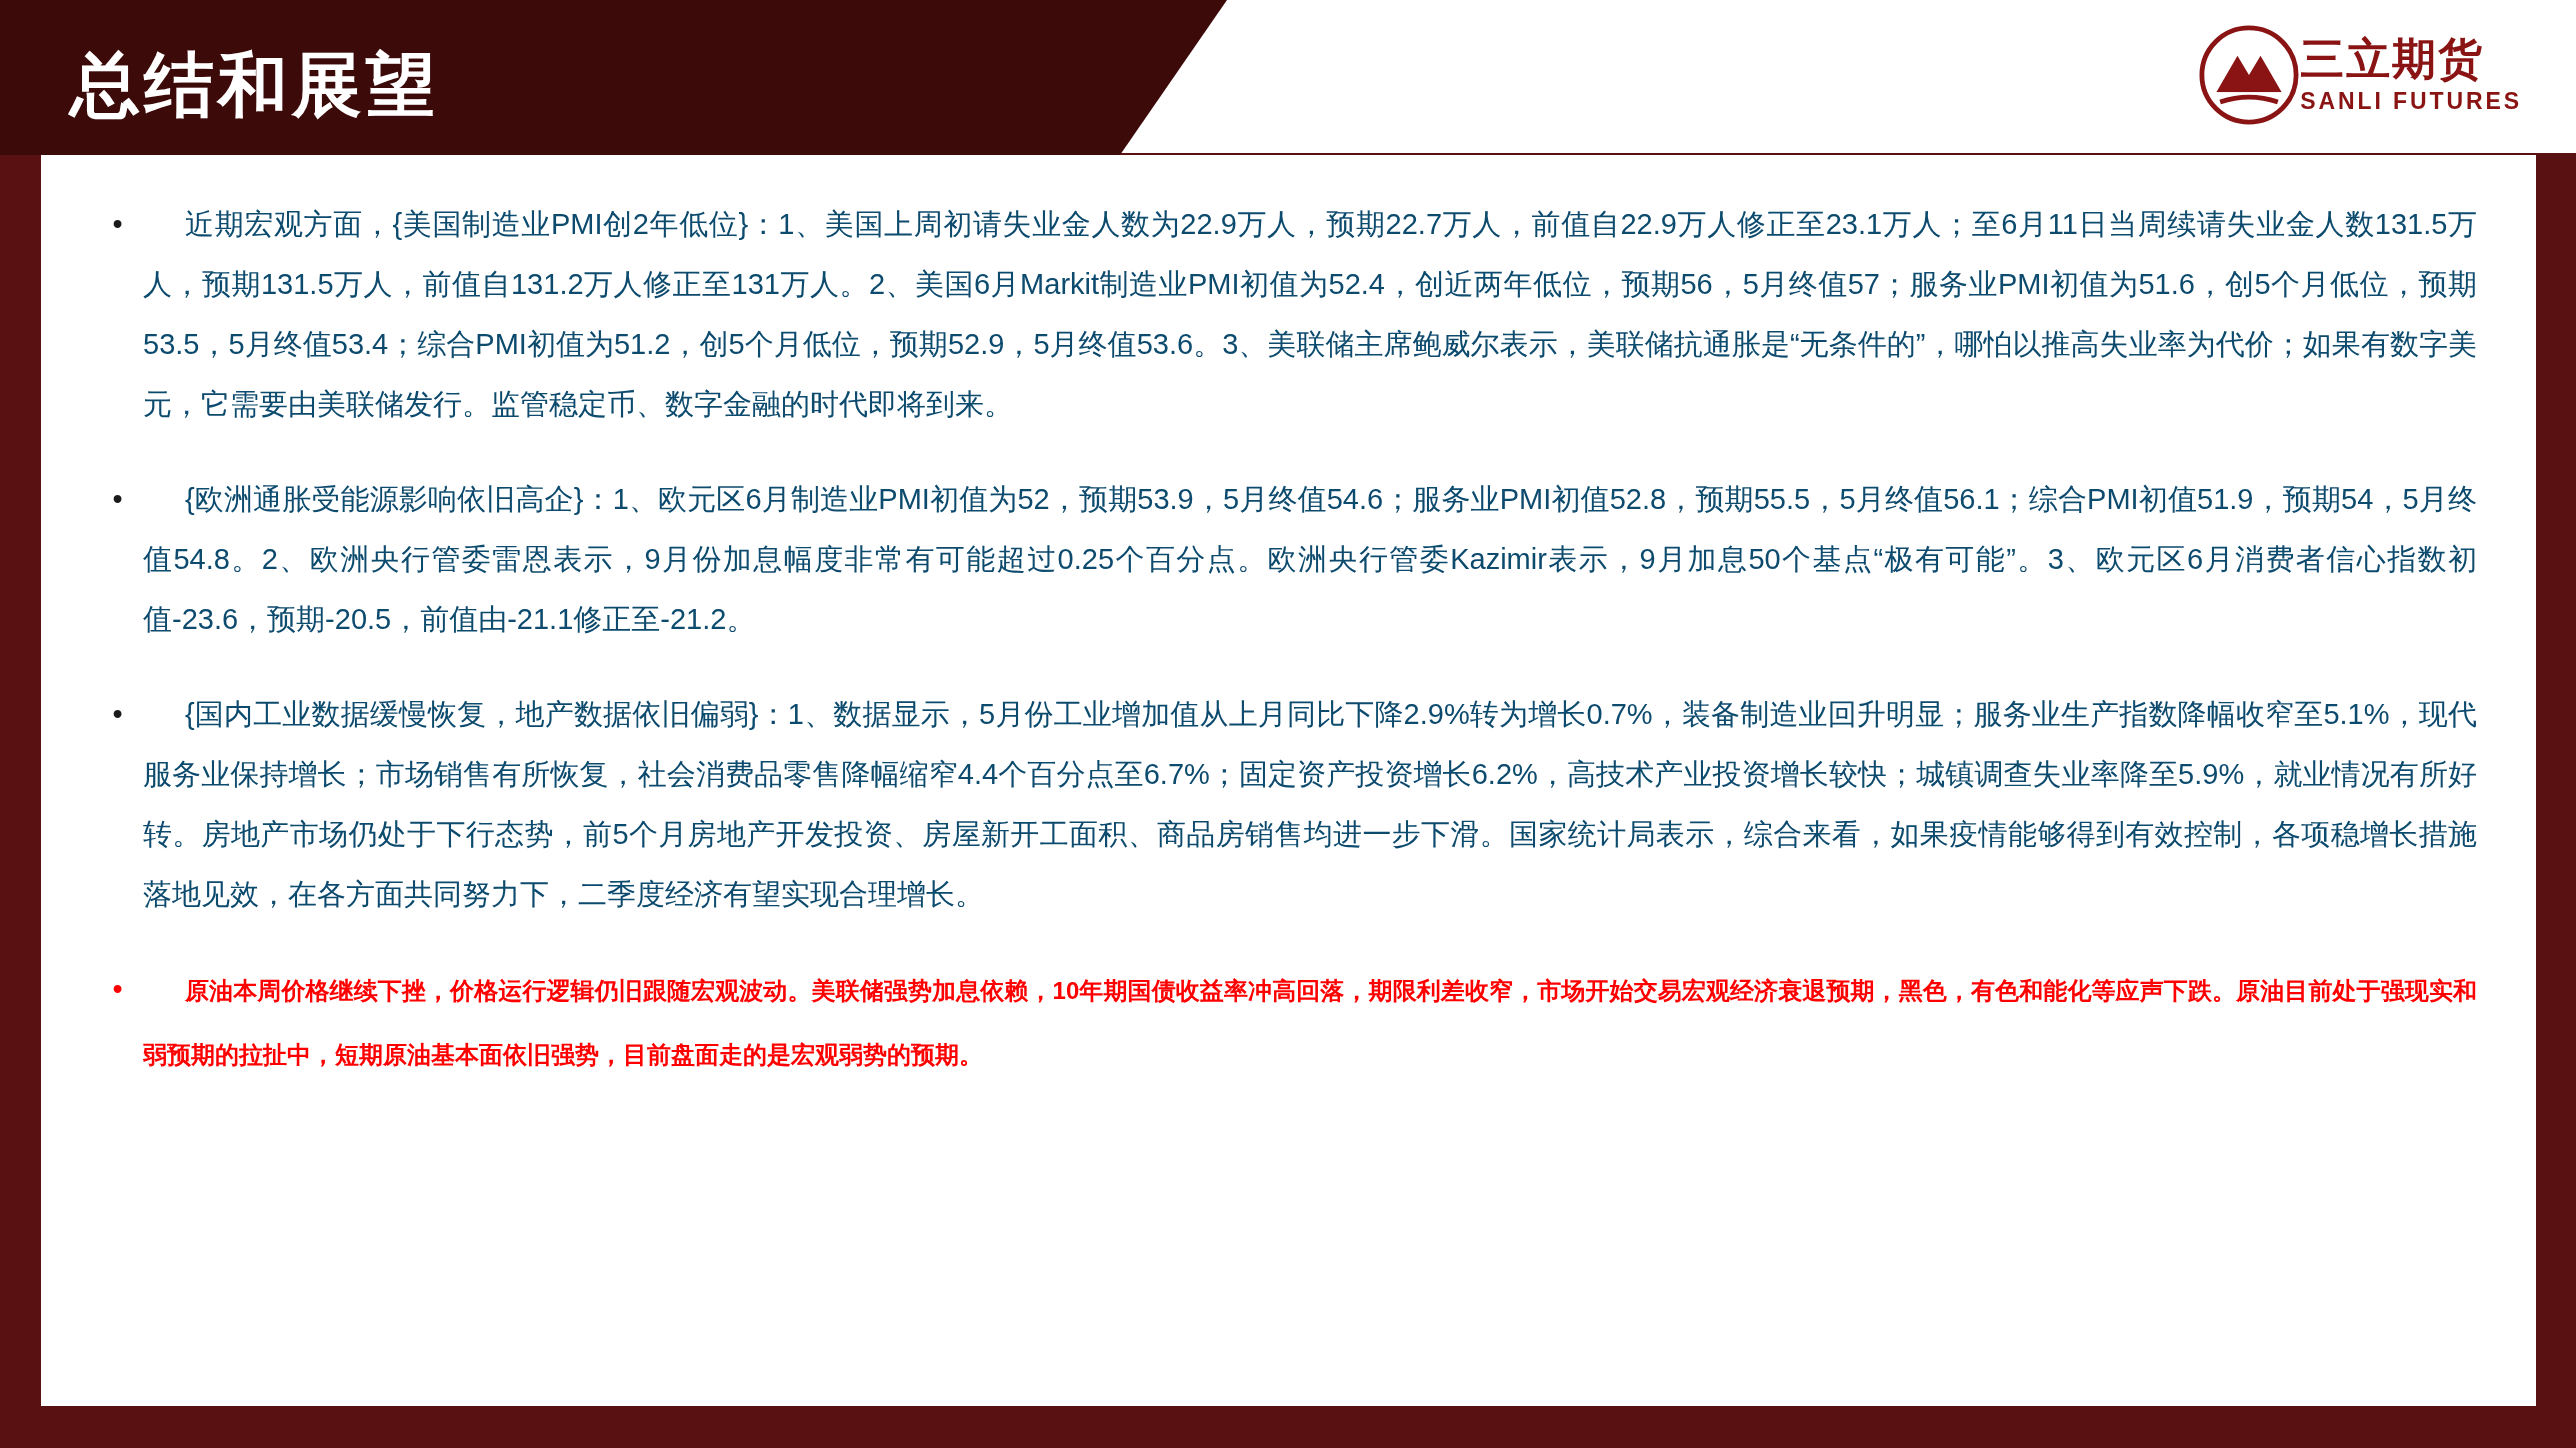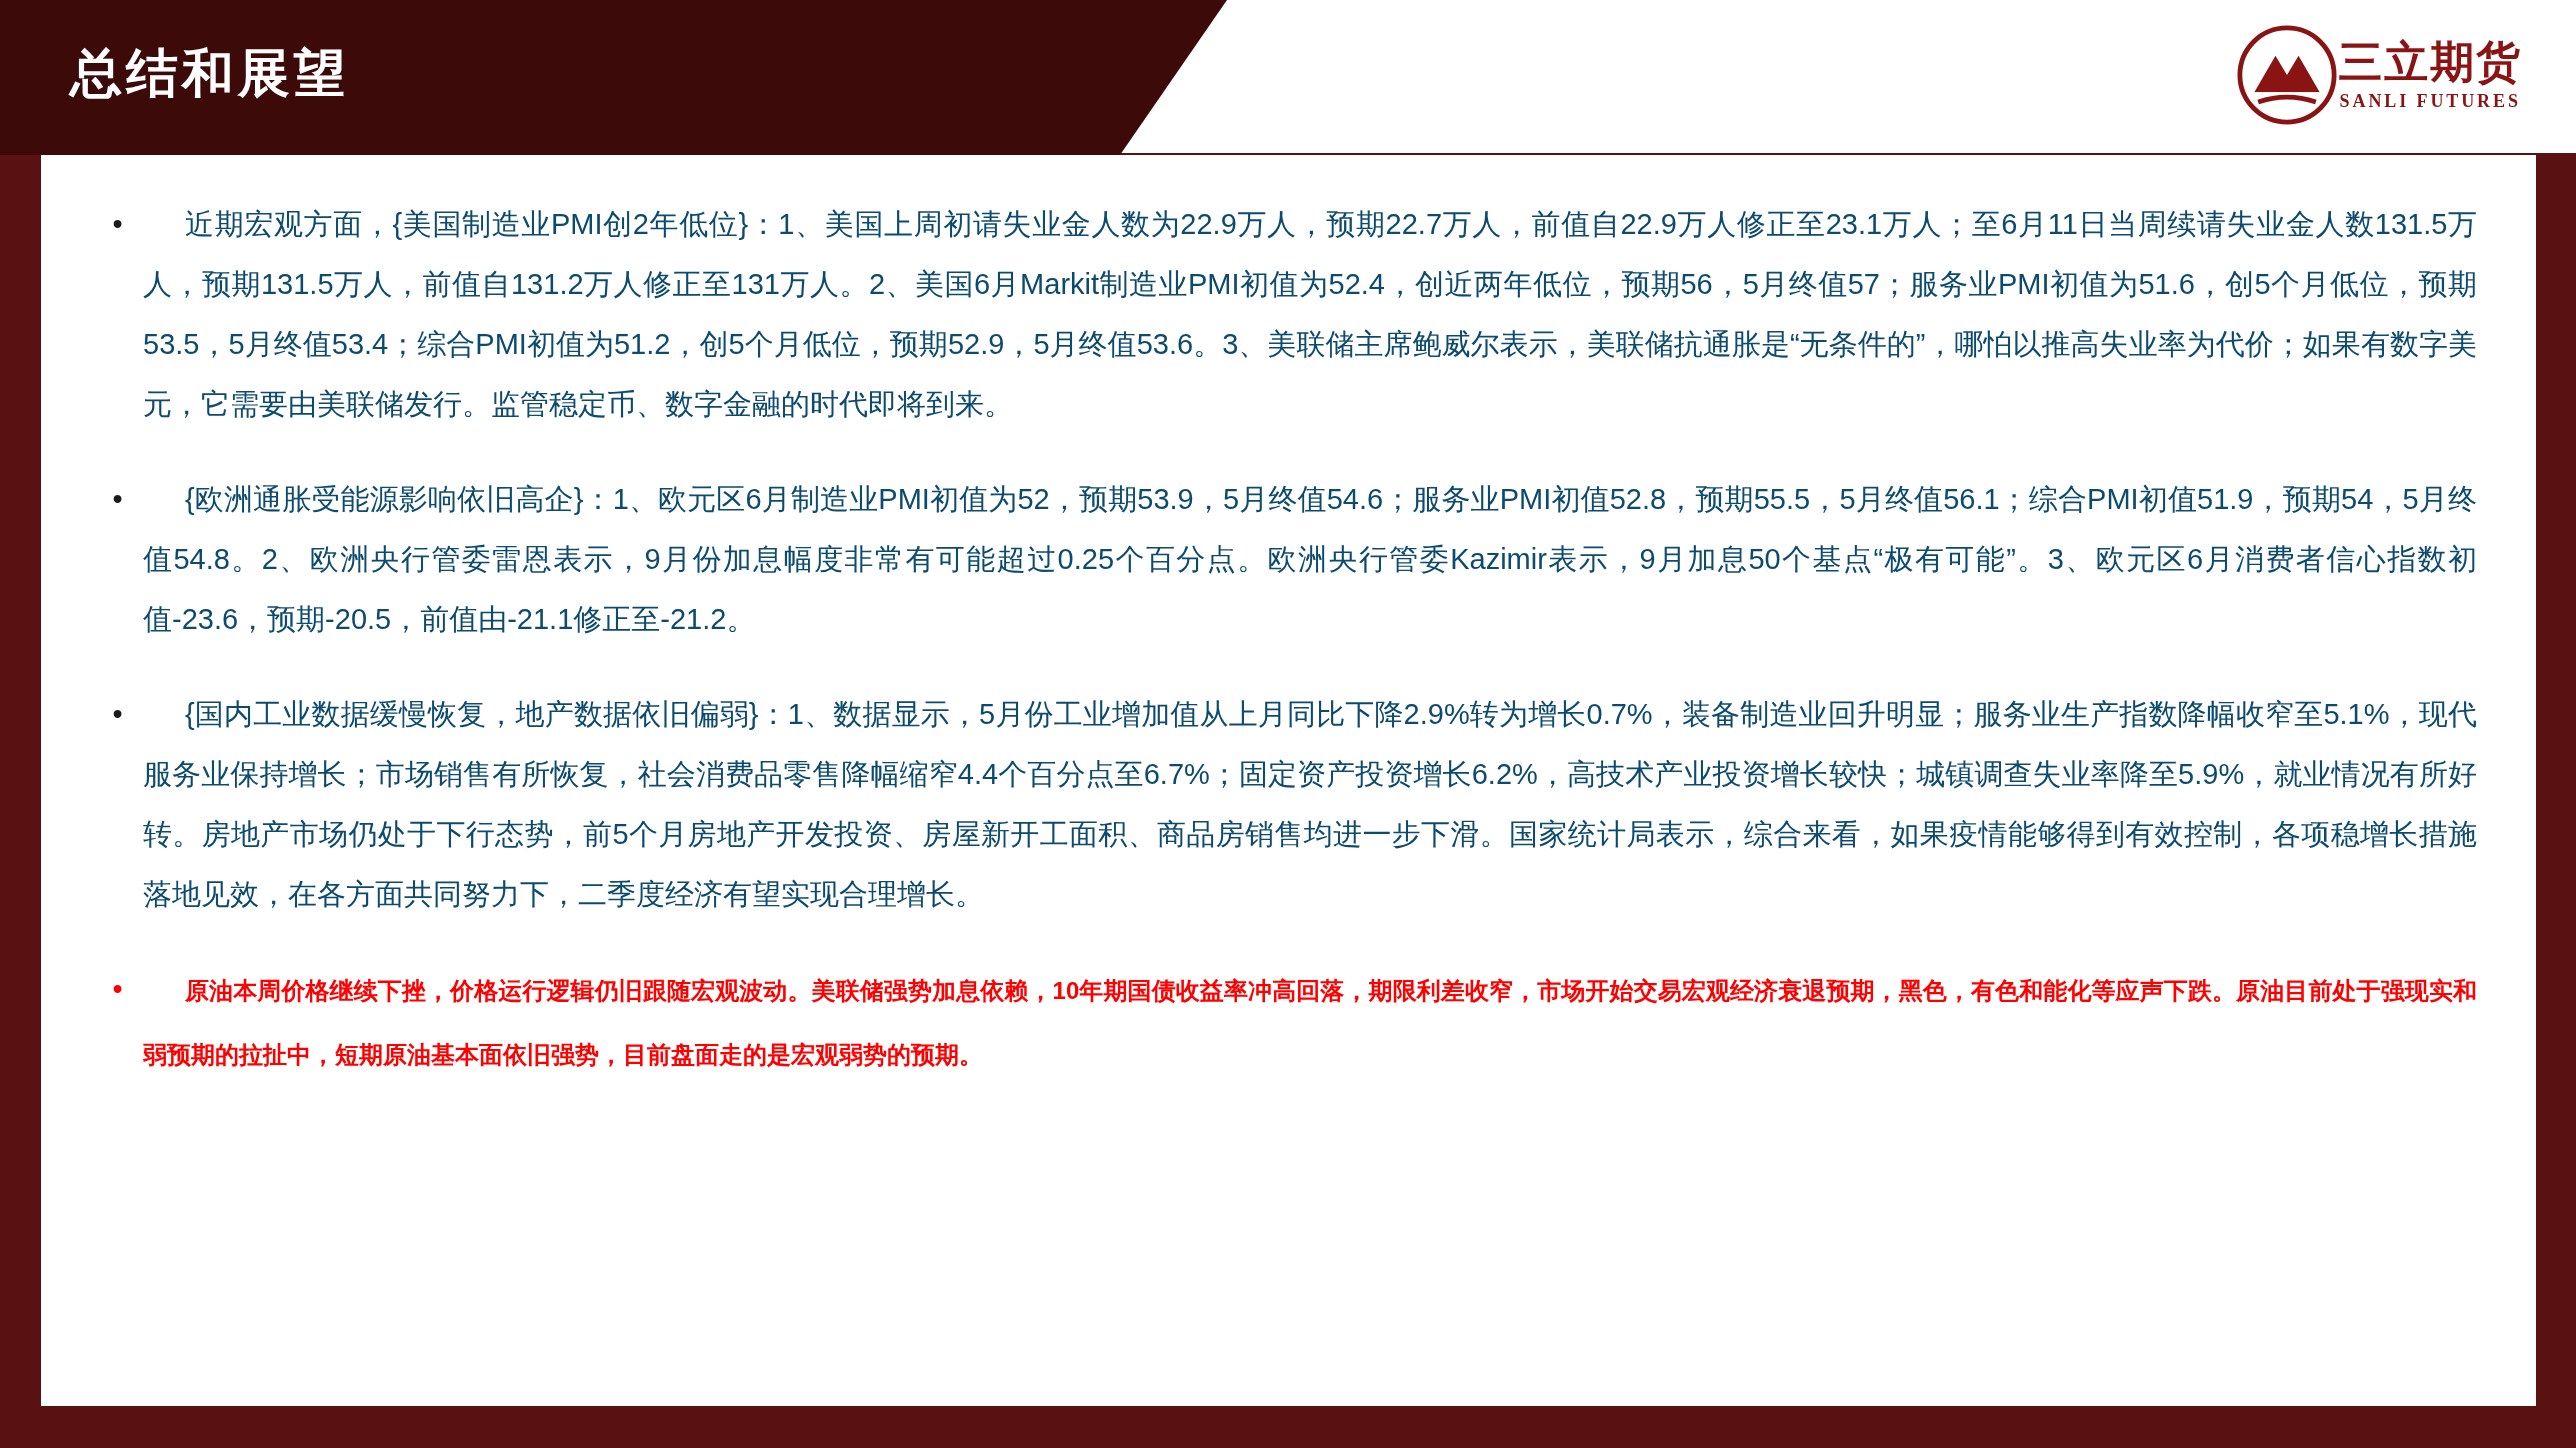--- a/index.html
+++ b/index.html
@@ -62,21 +62,21 @@
     top: 0;
     width: 1456px;
     height: 153px;
     background: #ffffff;
     clip-path: polygon(106px 0, 1456px 0, 1456px 153px, 0 153px);
   }
   .slide-title {
     position: absolute;
     left: 70px;
     top: 39px;
-    font-size: 52px;
+    font-size: 70px;
     font-weight: bold;
     color: #ffffff;
     letter-spacing: 3.9px;
     font-family: "Liberation Sans", sans-serif;
     white-space: nowrap;
   }
   
   .logo-wrap {
     position: absolute;
     right: 54px;
@@ -97,26 +97,26 @@
     line-height: 1.1;
   }
   .logo-cn {
     font-size: 44px;
     font-weight: bold;
     color: #8a1414;
     letter-spacing: 1.9px;
     font-family: "Liberation Sans", sans-serif;
   }
   .logo-en {
-    font-size: 18px;
+    font-size: 23px;
     font-weight: bold;
     color: #8a1414;
     letter-spacing: 2.9px;
     margin-top: 5.8px;
-    font-family: Liberation Serif, serif;
+    font-family: Liberation Sans, sans-serif;
     text-align: center;
   }
   
   .body-wrap {
     position: absolute;
     left: 60px;
     top: 39px;
     width: 2376px;
   }
   .para {

